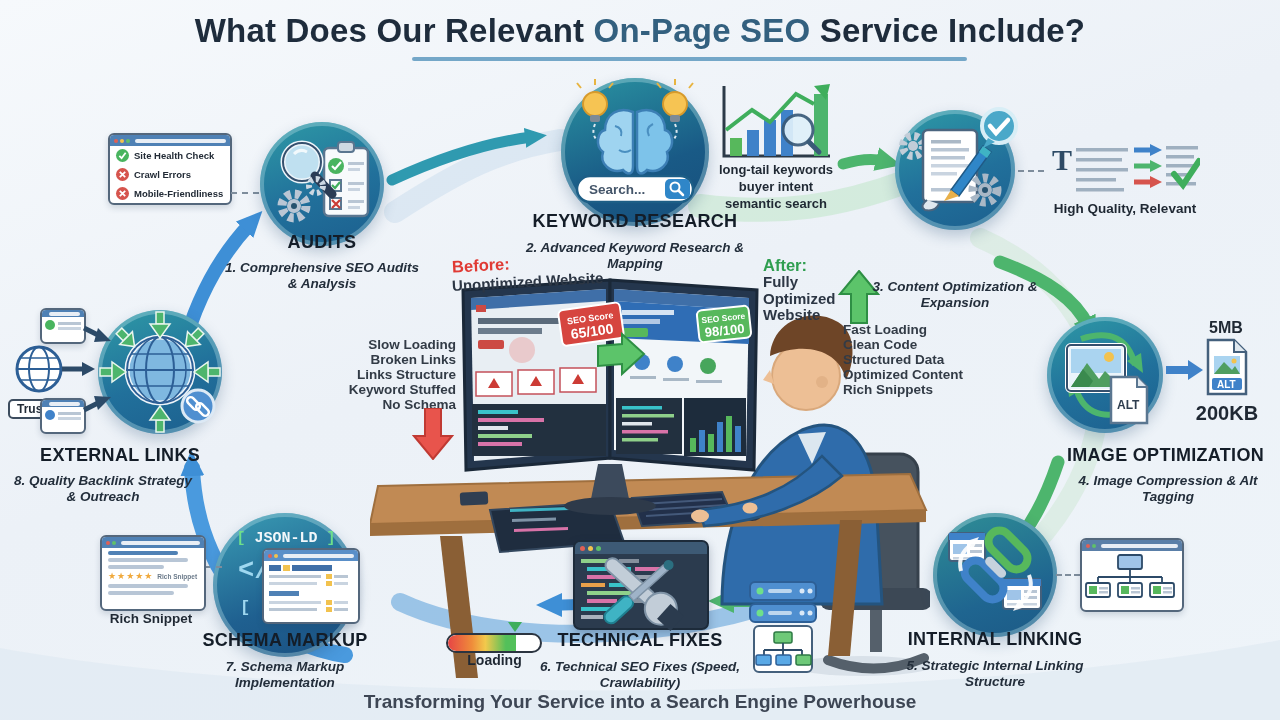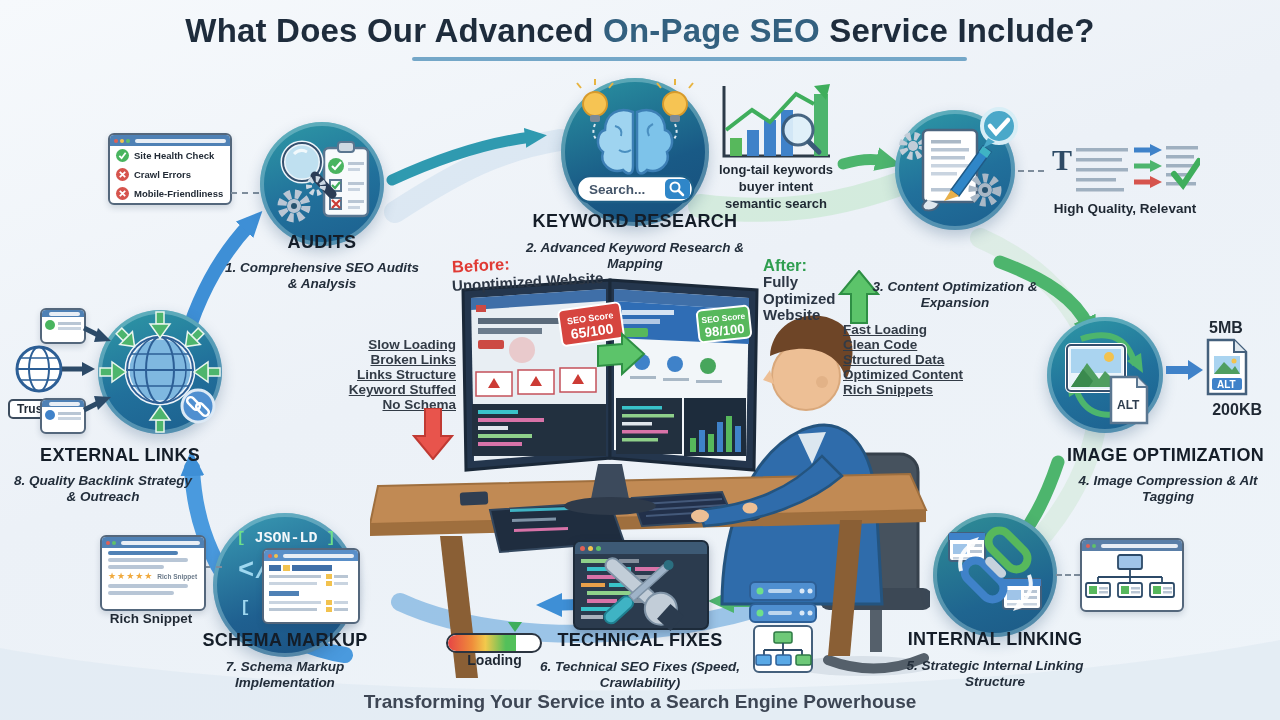--- a/index.html
+++ b/index.html
@@ -33,21 +33,21 @@
   .ic svg{width:9px;height:9px;}
   .ic.ok{background:#49b45f;} .ic.bad{background:#d6544d;}
 
   .side-note{font-size:13px;font-weight:700;color:#1f2833;text-align:center;line-height:1.3;}
 
   .dash{border-top:2.5px dashed #7e8d9c;}
 
   
   .ba-label{font-size:16.5px;font-weight:800;}
   .ba-sub{font-size:15px;font-weight:800;color:#2c3644;line-height:1.1;}
-  .ba-list{font-size:13.5px;font-weight:800;color:#323b46;line-height:15px;text-decoration:underline;}
+  .ba-list{font-size:13.5px;font-weight:800;color:#323b46;line-height:15px;}
   .ba-list div{white-space:nowrap;}
 
   
   .gauge{width:92px;height:16px;border:2.5px solid #2b3440;border-radius:10px;background:#fff;overflow:hidden;}
   .gauge .fill{height:100%;width:74%;border-radius:8px 0 0 8px;
     background:linear-gradient(90deg,#e64545 0%,#ef8c3a 35%,#f2c94c 55%,#53c05a 85%);}
   .gauge-marker{width:0;height:0;border-left:7px solid transparent;border-right:7px solid transparent;border-top:10px solid #3fae5c;}
   .gauge-label{font-size:14px;font-weight:800;color:#1f2833;text-align:center;}
 
   .tagline{left:0;right:0;top:691px;text-align:center;font-size:19px;font-weight:600;color:#3d4654;}
@@ -88,21 +88,21 @@
     <path d="M182,352 C196,300 218,258 250,224" stroke="#3e8fd6" stroke-width="14" fill="none" stroke-linecap="round" marker-end="url(#mblue)"></path>
     <path d="M392,180 C440,158 490,142 532,137" stroke="#2f9ab0" stroke-width="11" fill="none" stroke-linecap="round" marker-end="url(#mteal)"></path>
     <path d="M843,164 C860,159 872,158 884,161" stroke="#4db56d" stroke-width="11" fill="none" stroke-linecap="round" marker-end="url(#mgreen)"></path>
     <path d="M1000,262 C1048,280 1076,300 1088,326" stroke="#4db56d" stroke-width="13" fill="none" stroke-linecap="round" marker-end="url(#mgreen)"></path>
     <path d="M1058,462 C1046,498 1034,520 1020,538" stroke="#4db56d" stroke-width="13" fill="none" stroke-linecap="round" marker-end="url(#mgreen)"></path>
     <path d="M766,601 C750,601 740,601 726,601" stroke="#4db56d" stroke-width="12" fill="none" stroke-linecap="round" marker-end="url(#mgreen)"></path>
     <path d="M584,604 C572,605 564,605 554,605" stroke="#3e8fd6" stroke-width="11" fill="none" stroke-linecap="round" marker-end="url(#mblue)"></path>
   </svg>
 
   <div class="abs main-title">
-    <span>What Does Our Advanced </span><span class="hl">On-Page SEO</span><span> Service Include?</span>
+    <span>What Does Our Relevant </span><span class="hl">On-Page SEO</span><span> Service Include?</span>
   </div>
   <div class="abs title-underline"></div>
 
   <svg class="abs" style="left:370px;top:258px" width="560" height="432" viewBox="0 0 560 432">
 
     <g>
       <ellipse cx="492" cy="408" rx="70" ry="10" fill="#d9e1e9"></ellipse>
       <rect x="462" y="196" width="86" height="152" rx="18" fill="#46525e" stroke="#36414c" stroke-width="3"></rect>
       <rect x="450" y="330" width="112" height="22" rx="9" fill="#3c4855"></rect>
       <rect x="500" y="352" width="12" height="42" fill="#55606b"></rect>
@@ -454,21 +454,21 @@
   <div class="abs side-note" style="left:1196px;top:318px;width:60px;font-size:16px;font-weight:800;">5MB</div>
   <svg class="abs" style="left:1204px;top:338px" width="46" height="58" viewBox="0 0 46 58">
     <path d="M4,2 h26 l12,12 v42 h-38 Z" fill="#ffffff" stroke="#44607c" stroke-width="2.5"></path>
     <path d="M30,2 v12 h12" fill="#dfe8ef" stroke="#44607c" stroke-width="2"></path>
     <rect x="10" y="18" width="26" height="18" fill="#aad4f0"></rect>
     <circle cx="30" cy="23" r="2.5" fill="#f2c24e"></circle>
     <polygon points="10,36 20,24 28,32 31,28 36,36" fill="#4f9e60"></polygon>
     <rect x="8" y="40" width="30" height="12" rx="2" fill="#3f82c9"></rect>
     <text x="13" y="50" font-size="10" font-weight="bold" fill="#fff">ALT</text>
   </svg>
-  <div class="abs side-note" style="left:1192px;top:400px;width:70px;font-size:16px;font-weight:800;text-align:right;">200KB</div>
+  <div class="abs side-note" style="left:1192px;top:400px;width:70px;font-size:20px;font-weight:800;">200KB</div>
   <div class="abs node-title" style="left:1053px;top:446px;width:225px;">IMAGE OPTIMIZATION</div>
   <div class="abs node-desc" style="left:1068px;top:464px;width:200px;">4. Image Compression &amp; Alt Tagging</div>
 
   <div class="abs circle" style="left:933px;top:513px;width:124px;height:124px;background:linear-gradient(160deg,#2f8f96 0%,#1f6590 65%,#1c5a86 100%);"></div>
   <svg class="abs" style="left:933px;top:513px" width="124" height="124" viewBox="0 0 124 124">
     <g>
       <rect x="16" y="20" width="36" height="28" rx="3" fill="#ffffff" stroke="#44607c" stroke-width="2"></rect>
       <rect x="16" y="20" width="36" height="7" fill="#3f82c9"></rect>
       <rect x="20" y="31" width="14" height="10" fill="#9fc4e8"></rect>
       <rect x="37" y="31" width="12" height="3" fill="#b9c6d4"></rect>

